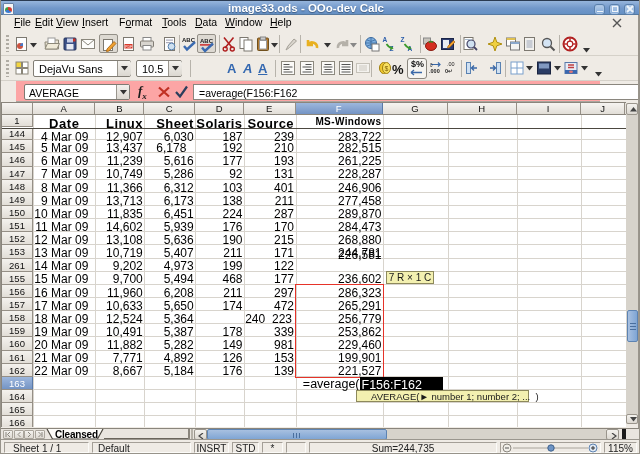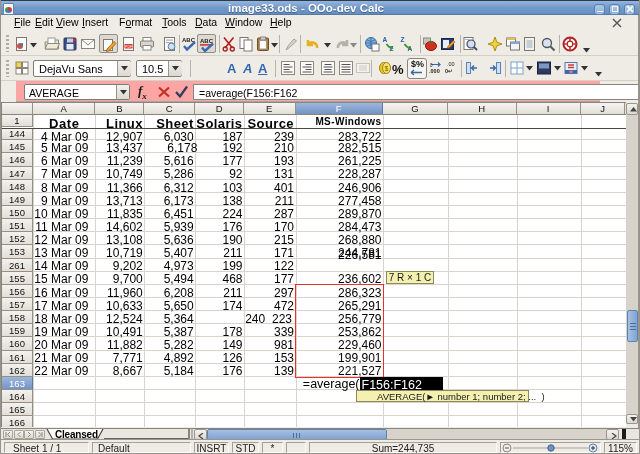--- a/index.html
+++ b/index.html
@@ -366,21 +366,21 @@
 <div class="cell" style="left:31px;top:15.40000000000001px;width:55.400000000000006px">4 Mar 09</div>
 <div class="cell" style="left:93.4px;top:15.40000000000001px;width:47.400000000000006px">12,907</div>
 <div class="cell" style="left:142.3px;top:15.40000000000001px;width:49.39999999999998px">6,030</div>
 <div class="cell" style="left:193.2px;top:15.40000000000001px;width:47.30000000000001px">187</div>
 <div class="cell" style="left:242.0px;top:15.40000000000001px;width:50.0px">239</div>
 <div class="cell" style="left:293.5px;top:15.40000000000001px;width:86.0px">283,722</div>
 <div class="rh" style="top:25.500000000000014px;height:13.14px;line-height:13.14px">145</div>
 <div class="ab" style="left:31px;top:37.640000000000015px;width:594.5px;height:1px;background:#d8d4cd"></div>
 <div class="cell" style="left:31px;top:26.300000000000015px;width:55.400000000000006px">5 Mar 09</div>
 <div class="cell" style="left:93.4px;top:26.300000000000015px;width:47.400000000000006px">13,437</div>
-<div class="cell" style="left:146px;top:26.300000000000015px;width:49.39999999999998px">6,178</div>
+<div class="cell" style="left:135px;top:26.300000000000015px;width:49.39999999999998px">6,178</div>
 <div class="cell" style="left:193.2px;top:26.300000000000015px;width:47.30000000000001px">192</div>
 <div class="cell" style="left:242.0px;top:26.300000000000015px;width:50.0px">210</div>
 <div class="cell" style="left:293.5px;top:26.300000000000015px;width:86.0px">282,515</div>
 <div class="rh" style="top:38.64px;height:13.14px;line-height:13.14px">146</div>
 <div class="ab" style="left:31px;top:50.78px;width:594.5px;height:1px;background:#d8d4cd"></div>
 <div class="cell" style="left:31px;top:39.44px;width:55.400000000000006px">6 Mar 09</div>
 <div class="cell" style="left:93.4px;top:39.44px;width:47.400000000000006px">11,239</div>
 <div class="cell" style="left:142.3px;top:39.44px;width:49.39999999999998px">5,616</div>
 <div class="cell" style="left:193.2px;top:39.44px;width:47.30000000000001px">177</div>
 <div class="cell" style="left:242.0px;top:39.44px;width:50.0px">193</div>
@@ -520,21 +520,21 @@
 <div class="rh" style="top:288.3px;height:13.14px;line-height:13.14px">165</div>
 <div class="ab" style="left:31px;top:300.44px;width:594.5px;height:1px;background:#d8d4cd"></div>
 <div class="rh" style="top:301.44px;height:13.14px;line-height:13.14px">166</div>
 
 <div class="ab" style="left:292.5px;top:169.04000000000002px;width:89.5px;height:93.98000000000002px;border:1.5px solid #e63329"></div>
 <div class="ab" style="left:257.5px;top:262.62000000000006px;width:100px;font-size:12.5px;color:#000;white-space:nowrap;text-align:right">=average(</div>
 <div class="ab" style="left:357.5px;top:261.82000000000005px;width:81px;height:13.2px;background:#000;color:#fff;font-size:12.5px;white-space:nowrap;padding:1px 0 0 2px">F156:F162</div>
 <div class="ab" style="left:438.5px;top:261.82000000000005px;width:2.5px;height:13.2px;background:#000"></div>
 </div>
 <div class="tt" style="left:386px;top:270.5px;width:48px;height:13.5px;text-align:center;line-height:12px">7 R × 1 C</div>
-<div class="tt" style="left:356px;top:389.5px;width:173px;height:12.5px;line-height:11.5px;padding-left:20px;font-size:9.5px">AVERAGE(► number 1; number 2; ... &nbsp;)</div>
+<div class="tt" style="left:356px;top:389.5px;width:173px;height:12.5px;line-height:11.5px;padding-left:14px;font-size:9.5px">AVERAGE(► number 1; number 2; ... &nbsp;)</div>
 <div class="ab" style="left:626px;top:102.5px;width:12px;height:321px;background:#d7d3cb">
 <div class="ab" style="left:0;top:0;width:12px;height:12px;background:linear-gradient(#f4f2ee,#dcd8d1);border:1px solid #9a958c;border-radius:2px">
       <svg class="ab" style="left:2.5px;top:3.5px" width="7" height="5">
         <path d="M0 4.5 h7 L3.5 0 z" fill="#444"></path>
       </svg>
     </div>
 <div class="ab" style="left:0.5px;top:207.5px;width:11px;height:32px;background:linear-gradient(90deg,#a8c0e0,#7fa5d4);border:1px solid #5d83b2;border-radius:2px">
       <div class="ab" style="left:2px;top:12px;width:6px;height:1px;background:#4a6f9e"></div>
       <div class="ab" style="left:2px;top:15px;width:6px;height:1px;background:#4a6f9e"></div>
       <div class="ab" style="left:2px;top:18px;width:6px;height:1px;background:#4a6f9e"></div>

